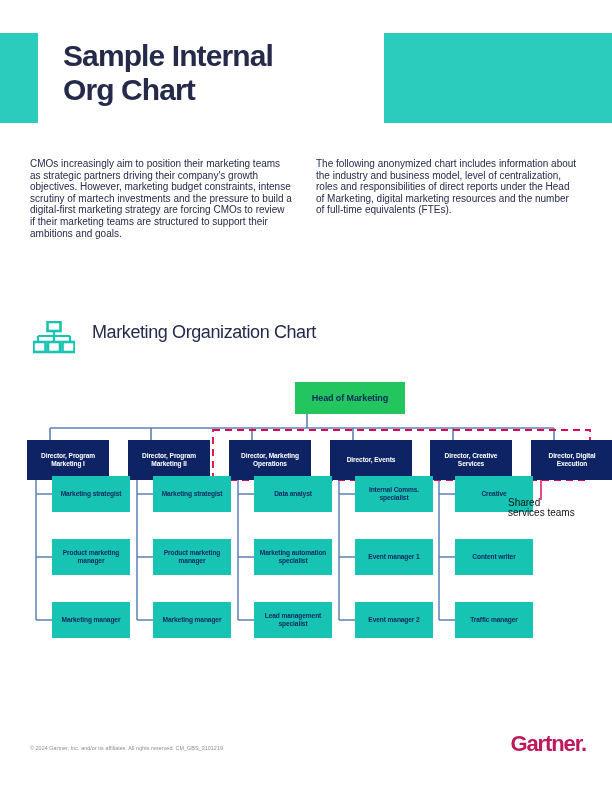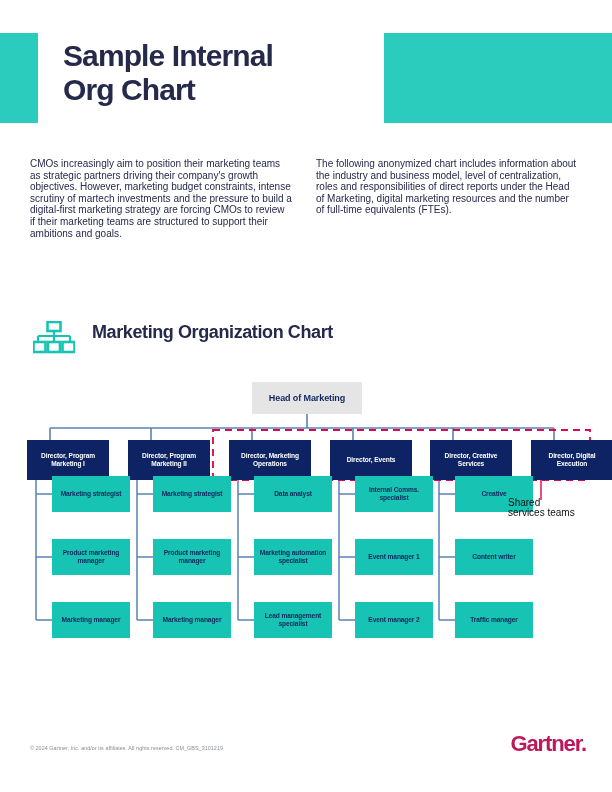--- a/index.html
+++ b/index.html
@@ -27,34 +27,34 @@
   .col { position:absolute; top:0; width:262px; font-size:10px; line-height:11.6px; color:#25294A; }
   .col-left  { left:0; }
   .col-right { left:286px; }
   .col p { margin:0 0 9px 0; }
 
   
   .section-head { position:absolute; left:30px; top:318px; width:560px; height:40px; }
   .section-icon { position:absolute; left:3px; top:3px; width:42px; height:34px; }
   .section-title {
     position:absolute; left:62px; top:4px;
-    font-size:18px; font-weight:bold; letter-spacing:-0.4px; color:#25294A;
+    font-size:18px; font-weight:normal; letter-spacing:-0.4px; color:#25294A;
   }
 
   
   .chart { position:absolute; left:0; top:372px; width:612px; height:290px; }
   .chart svg { position:absolute; left:0; top:0; }
 
   .node {
     position:absolute; box-sizing:border-box;
     display:flex; align-items:center; justify-content:center;
     text-align:center; font-weight:bold; letter-spacing:-0.1px;
     padding:2px 3px;
   }
-  .node-root { background:#e5e5e5; color:#12265E; font-size:9px; }
+  .node-root { background:#22c55e; color:#12265E; font-size:9px;margin-left:43px; }
   .node-dir  { background:#0E2364; color:#ffffff; font-size:6.6px; line-height:8.4px; }
   .node-leaf { background:#17C3B2; color:#12265E; font-size:6.6px; line-height:8.4px; }
 
   .shared-label {
     position:absolute; font-size:10px; line-height:9.5px;
     font-weight:normal; color:#101010; width:70px;
   }
   .copyright {
     position:absolute; left:30px; top:745px;
     font-size:5.4px; color:#8A8D98; letter-spacing:0.05px;

